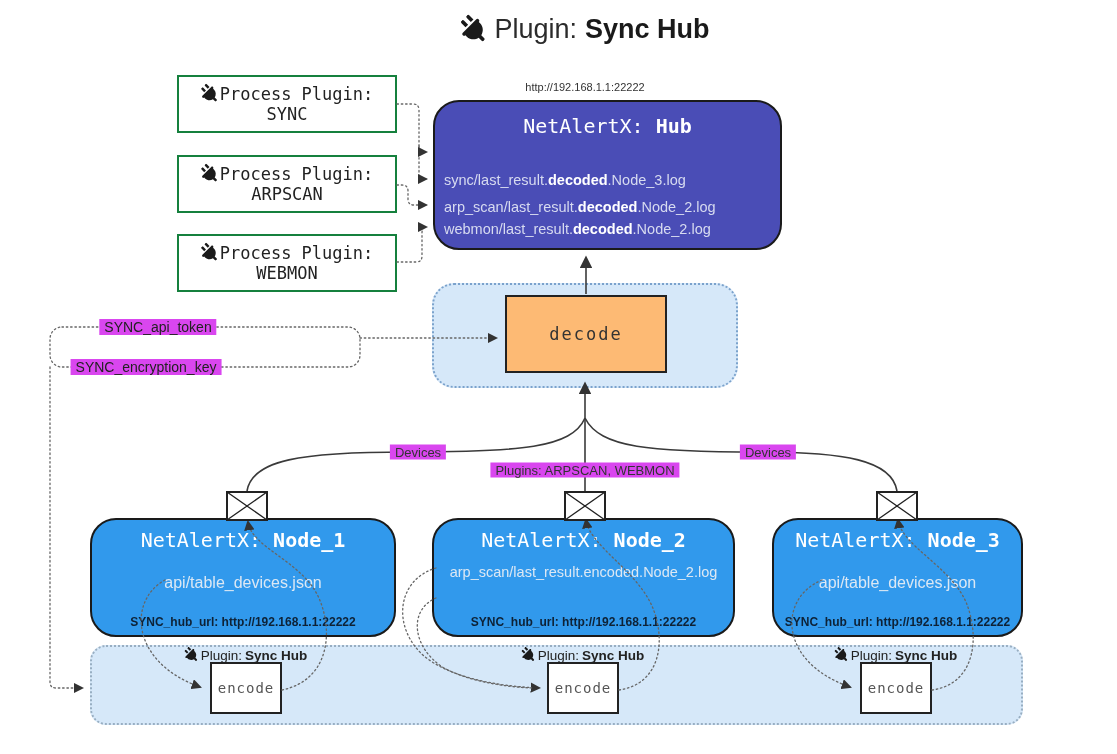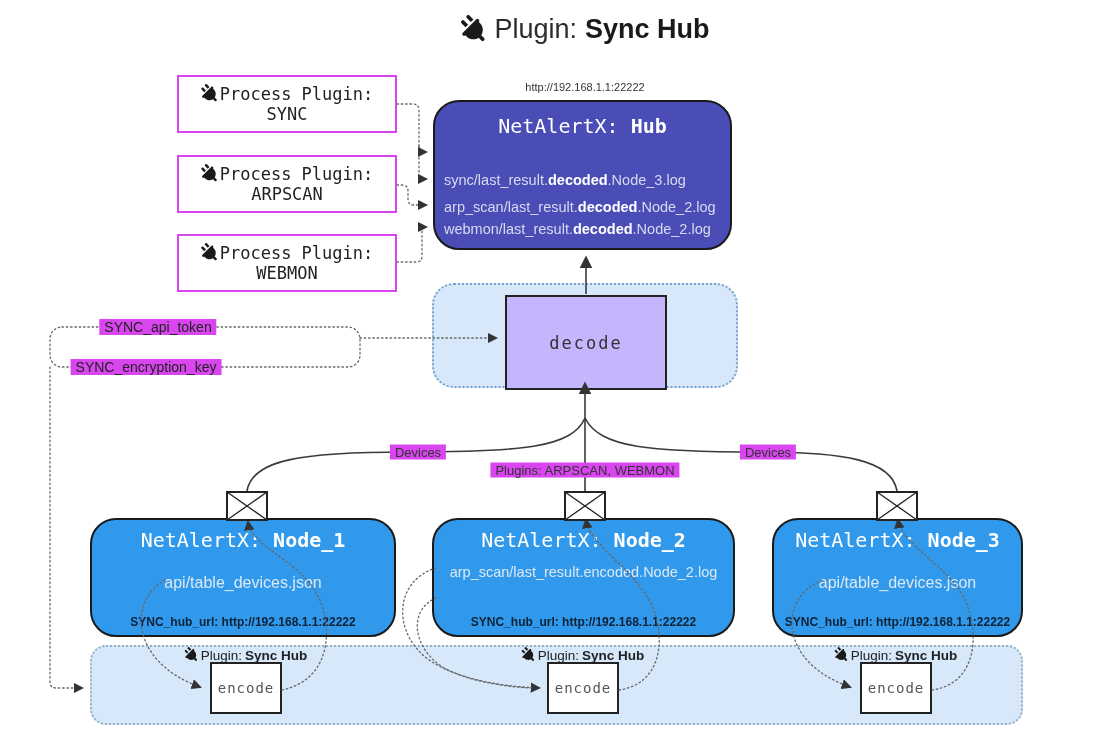--- a/index.html
+++ b/index.html
@@ -15,44 +15,44 @@
   .env-x{stroke:#222;stroke-width:1.3;fill:none;}
 
   
   .title{position:absolute;left:585px;top:14px;transform:translateX(-50%);display:flex;align-items:center;gap:8px;
          font-size:27px;color:#2b2b2b;z-index:2;white-space:nowrap;}
   .title b{font-weight:700;color:#1a1a1a;}
   .plug{transform:rotate(-45deg);fill:#1a1a1a;flex:0 0 auto;}
 
   
   .hub-url{position:absolute;left:585px;top:81px;transform:translateX(-50%);font-size:11px;color:#333;z-index:2;}
-  .hub{position:absolute;left:433px;top:100px;width:299px;height:150px;background:#4a4db6;
+  .hub{position:absolute;left:433px;top:100px;width:349px;height:150px;background:#4a4db6;
        border:2px solid #1a1a1a;border-radius:26px;box-sizing:border-box;z-index:1;}
   .hub-title{position:absolute;top:12px;width:100%;text-align:center;font-size:20px;color:#fff;}
   .hub-title b{font-weight:700;}
   .hub-row{position:absolute;left:9px;width:286px;font-size:14.5px;color:#d7dbf0;white-space:nowrap;z-index:2;}
   .hub-row b{color:#ffffff;font-weight:700;}
   .hr0{top:43px;} .hr1{top:70px;} .hr2{top:97px;} .hr3{top:119px;}
 
   
-  .pbox{position:absolute;left:177px;width:220px;height:58px;background:#fff;border:2px solid #d946ef;
+  .pbox{position:absolute;left:177px;width:220px;height:58px;background:#fff;border:2px solid #15803d;
         box-sizing:border-box;z-index:1;display:flex;flex-direction:column;align-items:center;justify-content:center;
         font-size:17px;color:#222;}
   .pbox .l1{display:flex;align-items:center;gap:2px;}
   .pb0{top:75px;} .pb1{top:155px;} .pb2{top:234px;}
 
   
   .elabel{position:absolute;transform:translate(-50%,-50%);background:#d946ef;padding:0 5px;
           font-size:14px;color:#222;z-index:6;white-space:nowrap;}
   .small{font-size:13px;color:#333;}
 
   
   .dec-wrap{position:absolute;left:432px;top:283px;width:306px;height:105px;background:#d6e8f9;
             border:2px dotted #7ba2cc;border-radius:22px;box-sizing:border-box;z-index:1;}
-  .dec-box{position:absolute;left:505px;top:295px;width:162px;height:95px;background:#c4b5fd;border:2px solid #222;
+  .dec-box{position:absolute;left:505px;top:295px;width:162px;height:78px;background:#fdba74;border:2px solid #222;
            box-sizing:border-box;z-index:2;display:flex;align-items:center;justify-content:center;
            font-size:17px;letter-spacing:2px;color:#333;}
 
   
   .node{position:absolute;top:518px;height:119px;background:#3199ec;border:2px solid #1a1a1a;border-radius:26px;
         box-sizing:border-box;z-index:1;}
   .n1{left:90px;width:306px;} .n2{left:432px;width:303px;} .n3{left:772px;width:251px;}
   .node-title{position:absolute;top:8px;width:100%;text-align:center;font-size:20px;color:#fff;white-space:nowrap;}
   .node-title b{font-weight:700;}
   .node-line{position:absolute;width:100%;text-align:center;color:#dce8f4;font-size:16px;white-space:nowrap;}

